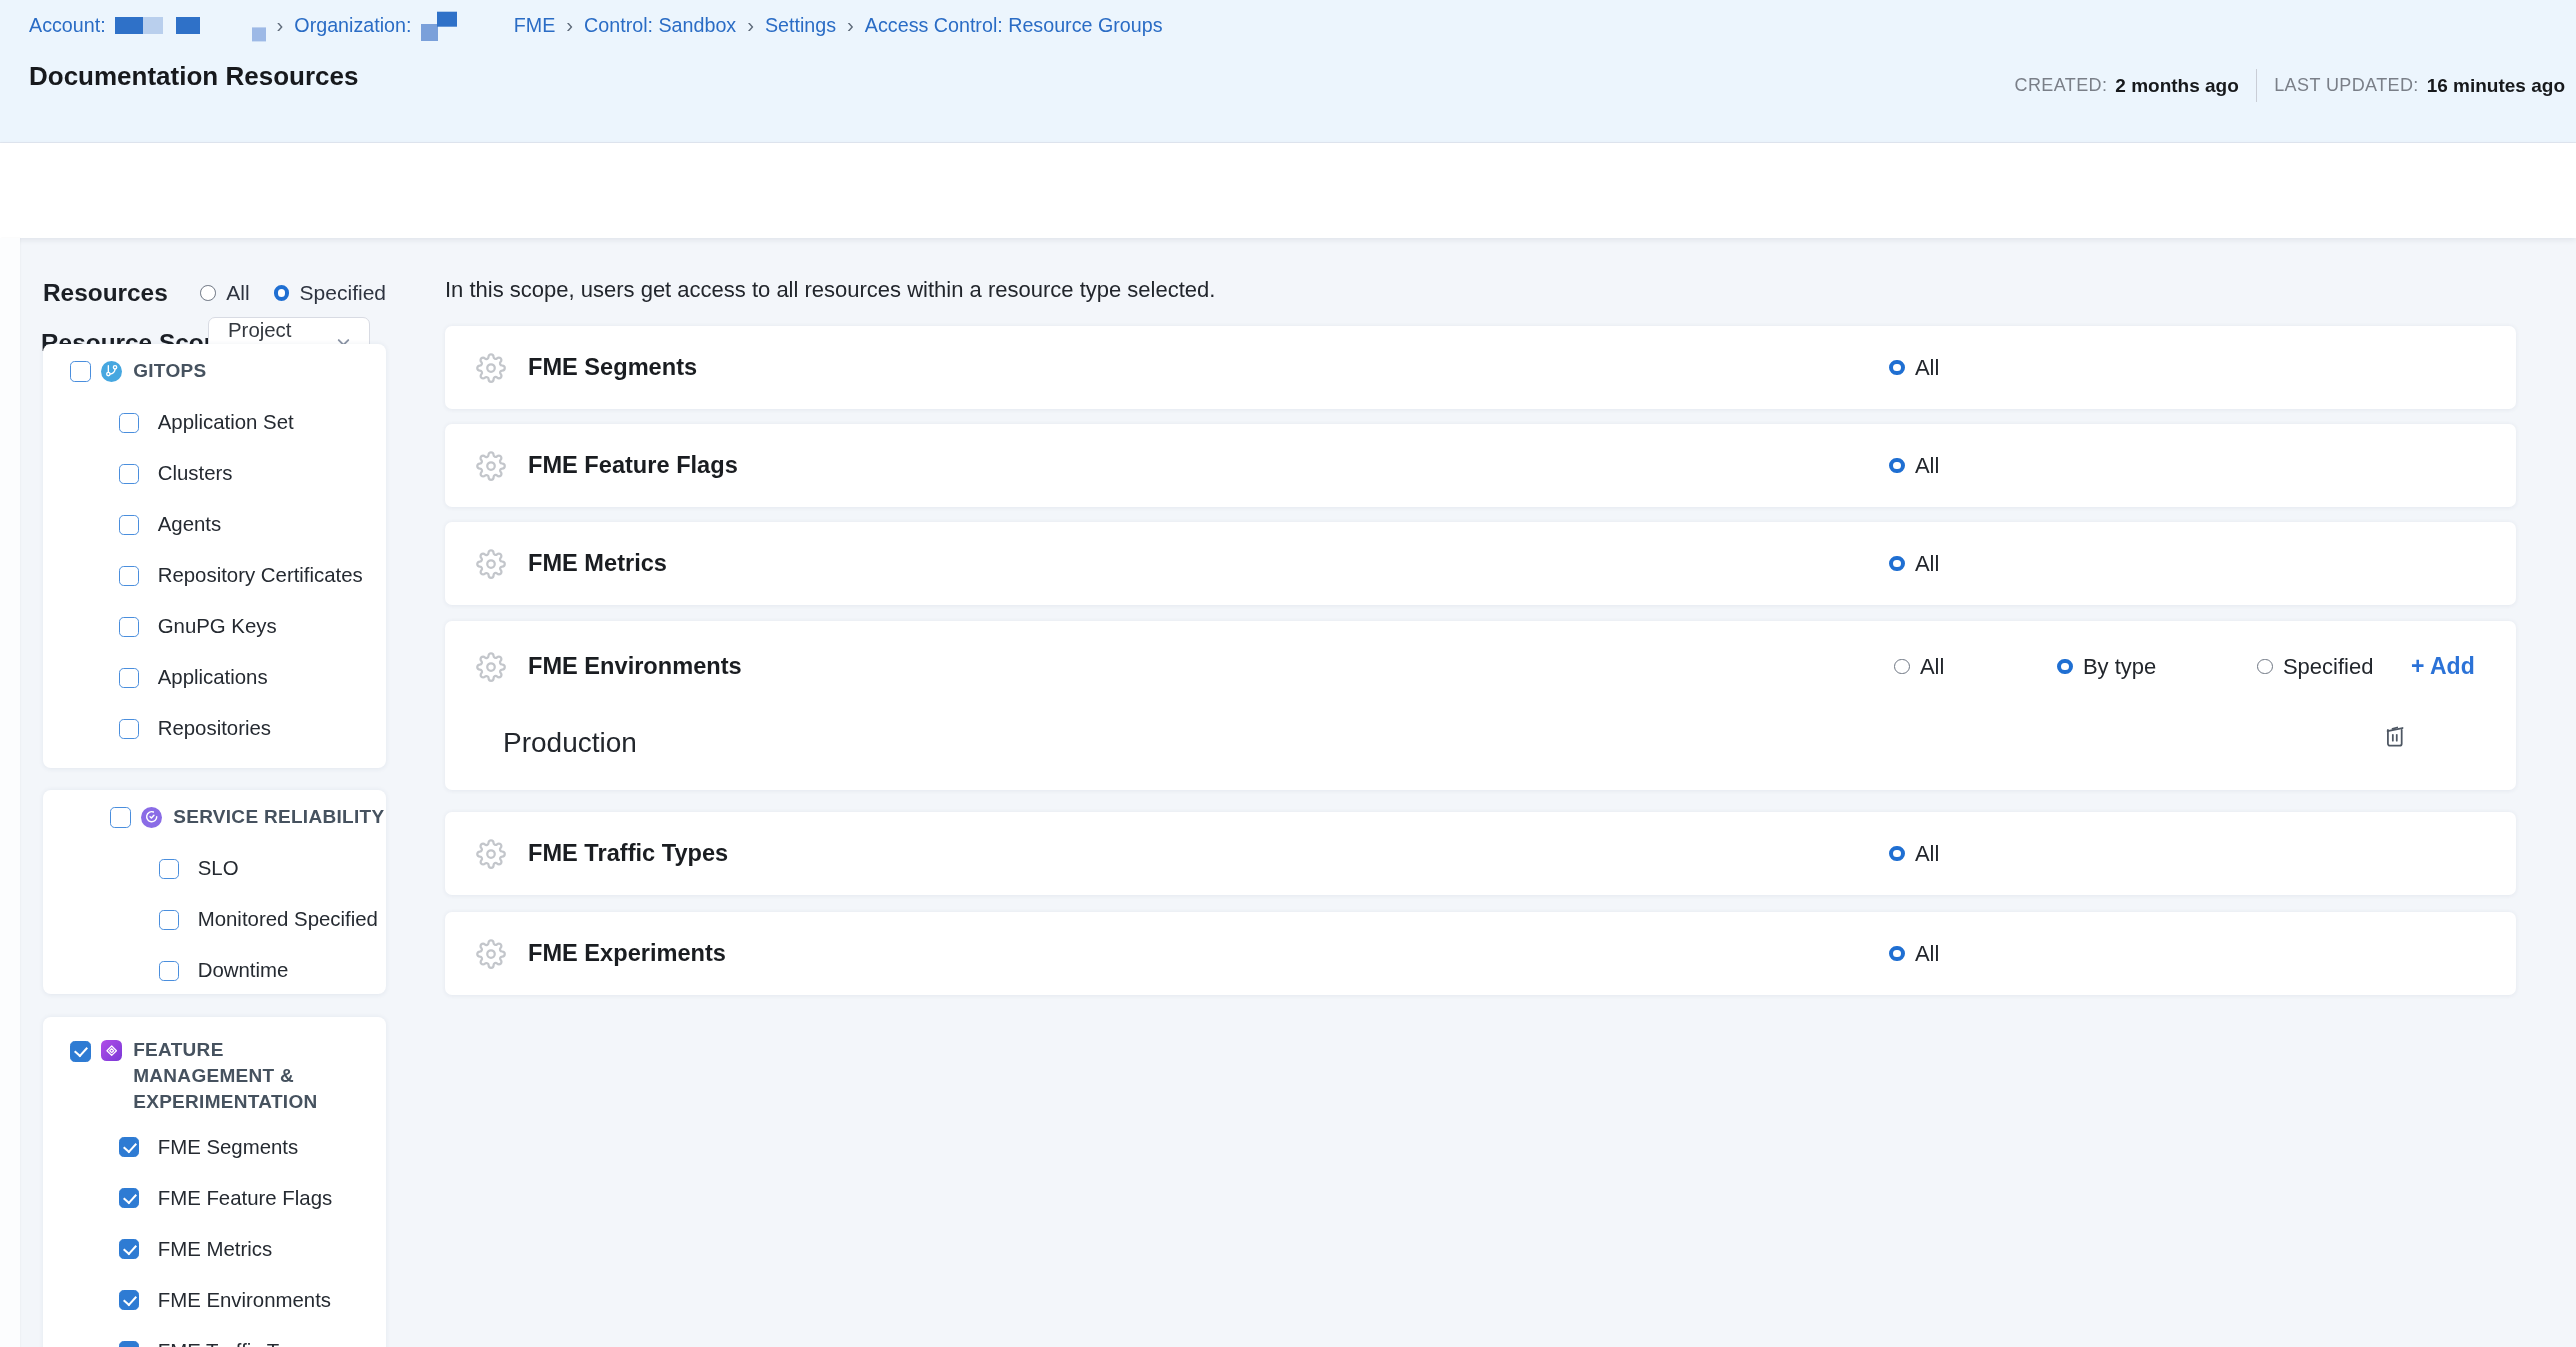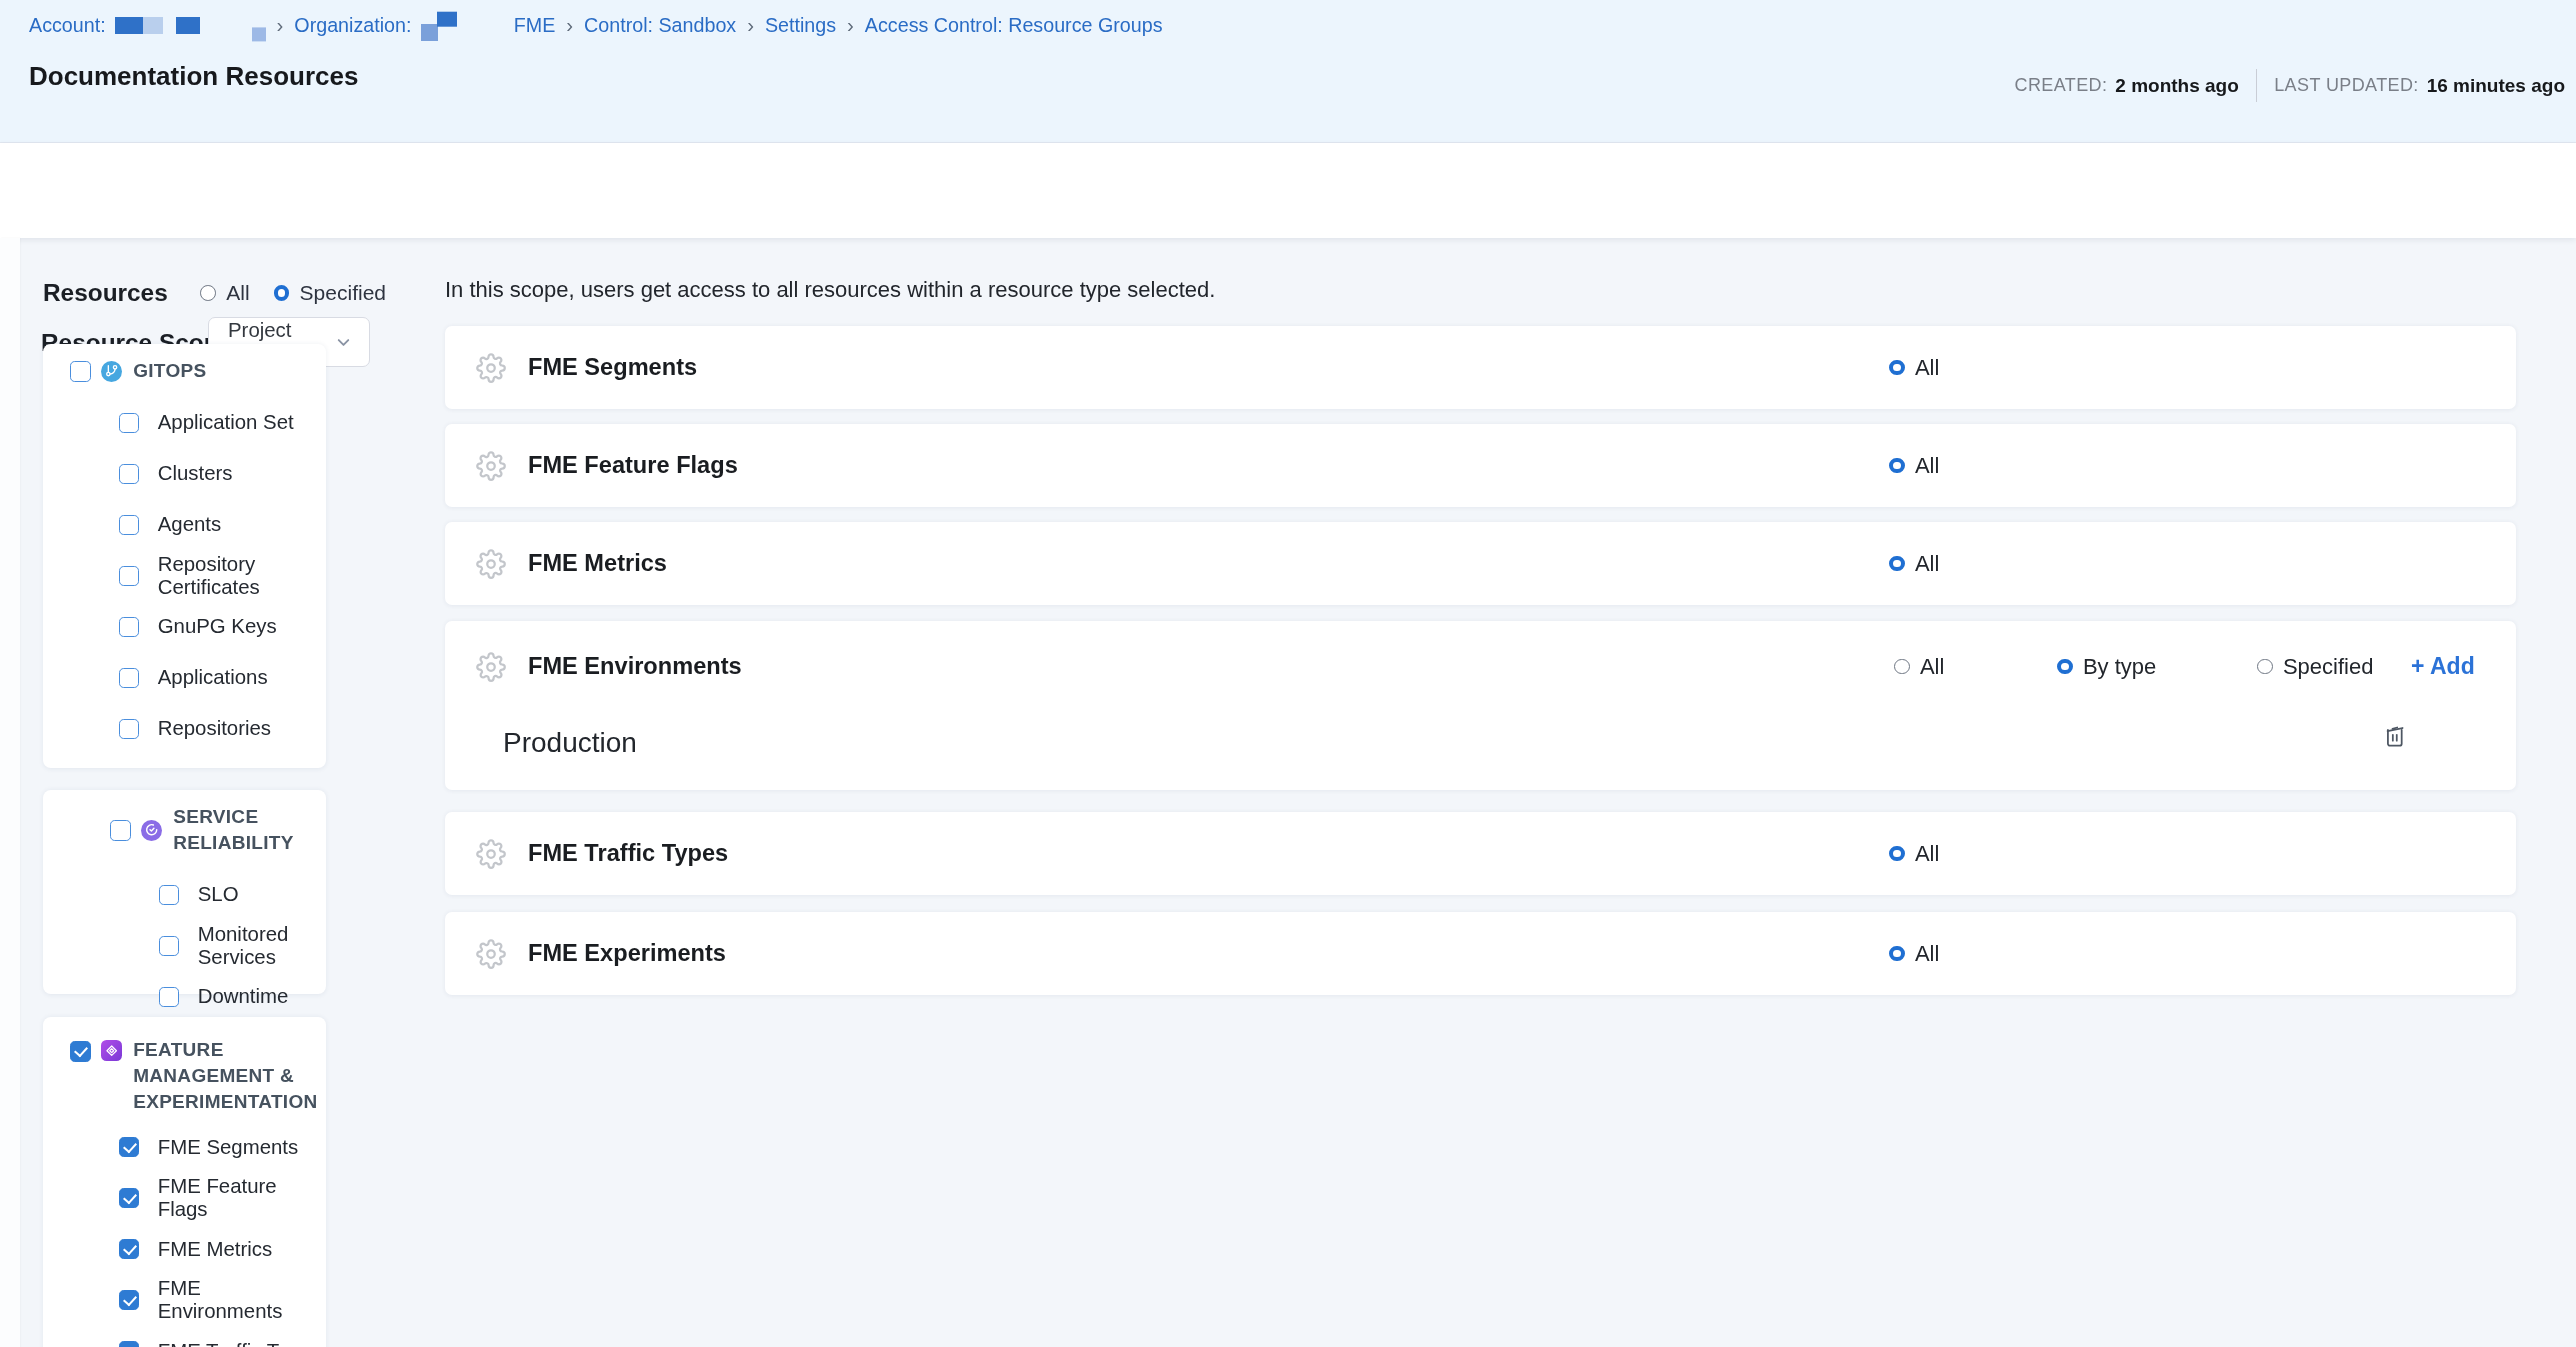--- a/index.html
+++ b/index.html
@@ -27,21 +27,21 @@
     display:flex;align-items:center;justify-content:space-between;padding:0 15.7px 0 19px;box-sizing:border-box;cursor:pointer;}
   .scope-dd .txt{font-size:20.4px;color:#33383f;}
   
   .left-strip{position:absolute;top:238px;left:0;width:20.4px;height:1110px;background:#fcfdfe;box-shadow:0.8px 0 1.6px rgba(0,0,0,.05);}
   
   .side-head{position:absolute;top:275px;left:43px;width:343px;height:36px;display:flex;align-items:center;}
   .side-head .title{font-size:24.4px;font-weight:700;color:#1b1f25;}
   .radio{width:15.7px;height:15.7px;border-radius:50%;border:1.6px solid #6e7683;background:#fff;box-sizing:border-box;flex:0 0 auto;cursor:pointer;}
   .radio.sel{border:4.7px solid #1f6fd2;}
   .radio-lbl{font-size:21px;color:#2e3440;margin-left:10.2px;}
-  .side-card{position:absolute;left:43px;width:283px;background:#fff;border-radius:7.9px;box-shadow:0 0.8px 5.5px rgba(40,60,100,.08);box-sizing:border-box;}
+  .side-card{position:absolute;left:43px;width:343px;background:#fff;border-radius:7.9px;box-shadow:0 0.8px 5.5px rgba(40,60,100,.08);box-sizing:border-box;}
   .grp-head{display:flex;align-items:center;margin:14px 0 0 27px;}
   .grp-head.top2{align-items:flex-start;margin-top:20.4px;}
   .cb{width:19.7px;height:19.7px;border-radius:4.7px;border:1.6px solid #4a8edd;background:#fff;box-sizing:border-box;position:relative;flex:0 0 auto;cursor:pointer;}
   .cb.big{width:21px;height:21px;}
   .cb.checked{background:#2e7bd3;border-color:#2e7bd3;}
   .cb.checked::after{content:"";position:absolute;left:5.5px;top:1.6px;width:5.5px;height:10.2px;border:solid #fff;border-width:0 2.4px 2.4px 0;transform:rotate(42deg);}
   .grp-icon{width:21px;height:21px;border-radius:50%;margin-left:10.2px;flex:0 0 auto;display:flex;align-items:center;justify-content:center;}
   .grp-icon.square{border-radius:5.5px;background:linear-gradient(135deg,#b14de8,#7a38d6);}
   .grp-icon.gitops{background:#46a7e0;}
   .grp-icon.srm{background:#8a6ce6;}
@@ -184,21 +184,21 @@
     </span>
     <span class="grp-lbl">SERVICE RELIABILITY</span>
   </div>
   <div class="grp-items">
     <div class="item">
         <span class="cb"></span>
         <span class="item-lbl">SLO</span>
       </div>
     <div class="item">
         <span class="cb"></span>
-        <span class="item-lbl">Monitored Services</span>
+        <span class="item-lbl">Monitored Specified</span>
       </div>
     <div class="item">
         <span class="cb"></span>
         <span class="item-lbl">Downtime</span>
       </div>
   </div>
 </div>
 
 <div class="side-card" style="top:1017px;height:409px;">
   <div class="grp-head top2">

